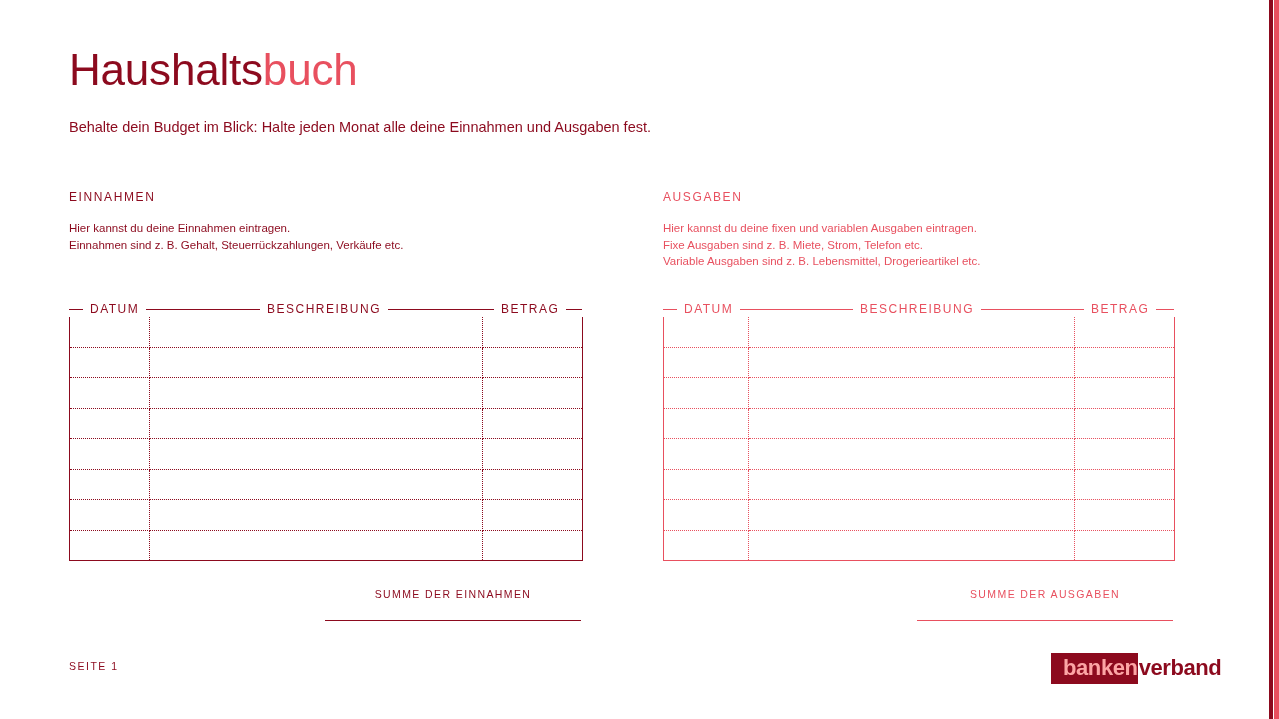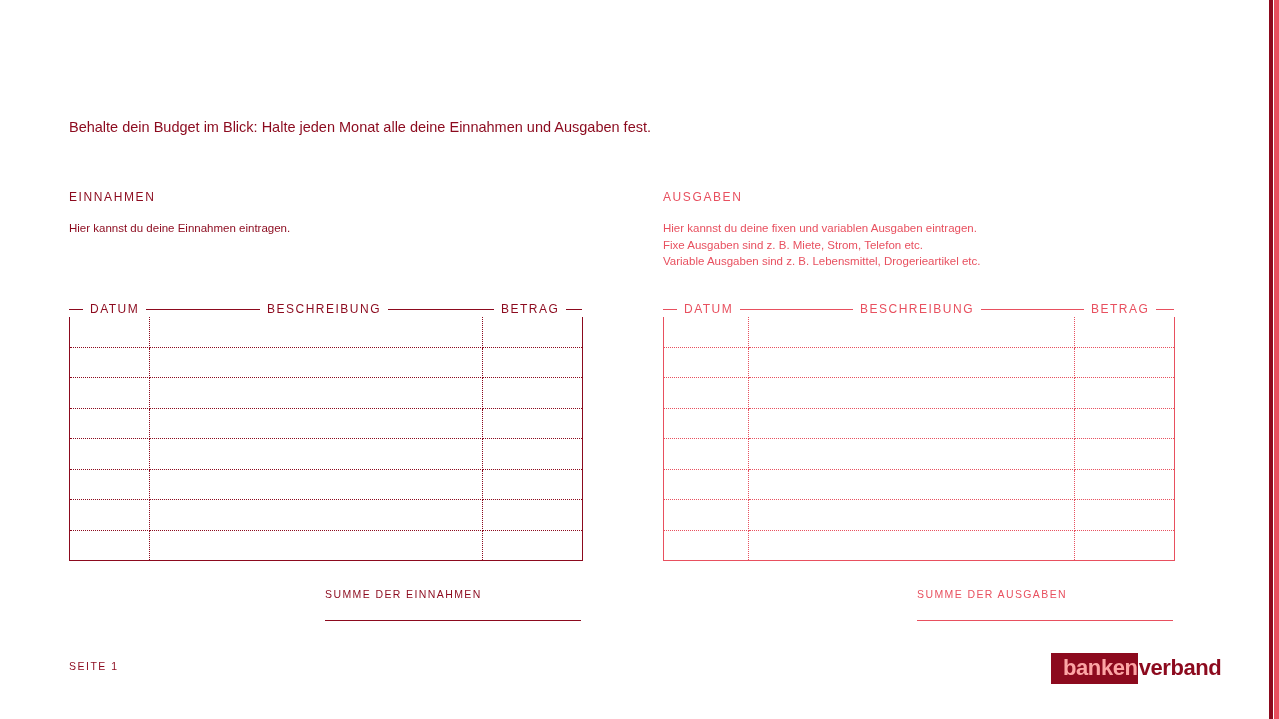--- a/index.html
+++ b/index.html
@@ -149,20 +149,21 @@
   .tbl-light td {
     border-bottom: 1px dotted #e8505f;
     border-right: 1px dotted #e8505f;
   }
   .tbl-light tr:last-child td { border-bottom: none; }
   .tbl-light td:last-child { border-right: none; }
 
   .sum {
     position: absolute;
     width: 256px;
+    text-align: center;
   }
   .sum.left { left: 325px; top: 588px; }
   .sum.right { left: 917px; top: 588px; }
   .sum .lbl {
     font-size: 10.5px;
     letter-spacing: 1.4px;
     white-space: nowrap;
   }
   .sum .rule {
     margin-top: 20px;
@@ -203,29 +204,33 @@
   }
 </style>
 </head>
 <body>
 
 <div class="page">
 
   <div class="edge-bar-dark"></div>
   <div class="edge-bar-light"></div>
 
+  <div class="title">
+    <span>Haushalts</span><span class="accent">buch</span>
+  </div>
 
   <div class="intro">
     <div>Behalte dein Budget im Blick: Halte jeden Monat alle deine Einnahmen und Ausgaben fest.</div>
   </div>
 
   <div class="col col-left">
     <div class="sec-head dark">EINNAHMEN</div>
     <div class="sec-desc dark">
       <div>Hier kannst du deine Einnahmen eintragen.</div>
+      <div>Einnahmen sind z. B. Gehalt, Steuerrückzahlungen, Verkäufe etc.</div>
     </div>
   </div>
 
   <div class="tablewrap left">
     <div class="thead">
       <div class="seg rule-dark" style="left:0px;width:513px;"></div>
       <div class="lbl dark-txt" style="left:14px;">DATUM</div>
       <div class="lbl dark-txt" style="left:191px;">BESCHREIBUNG</div>
       <div class="lbl dark-txt" style="left:425px;">BETRAG</div>
     </div>

